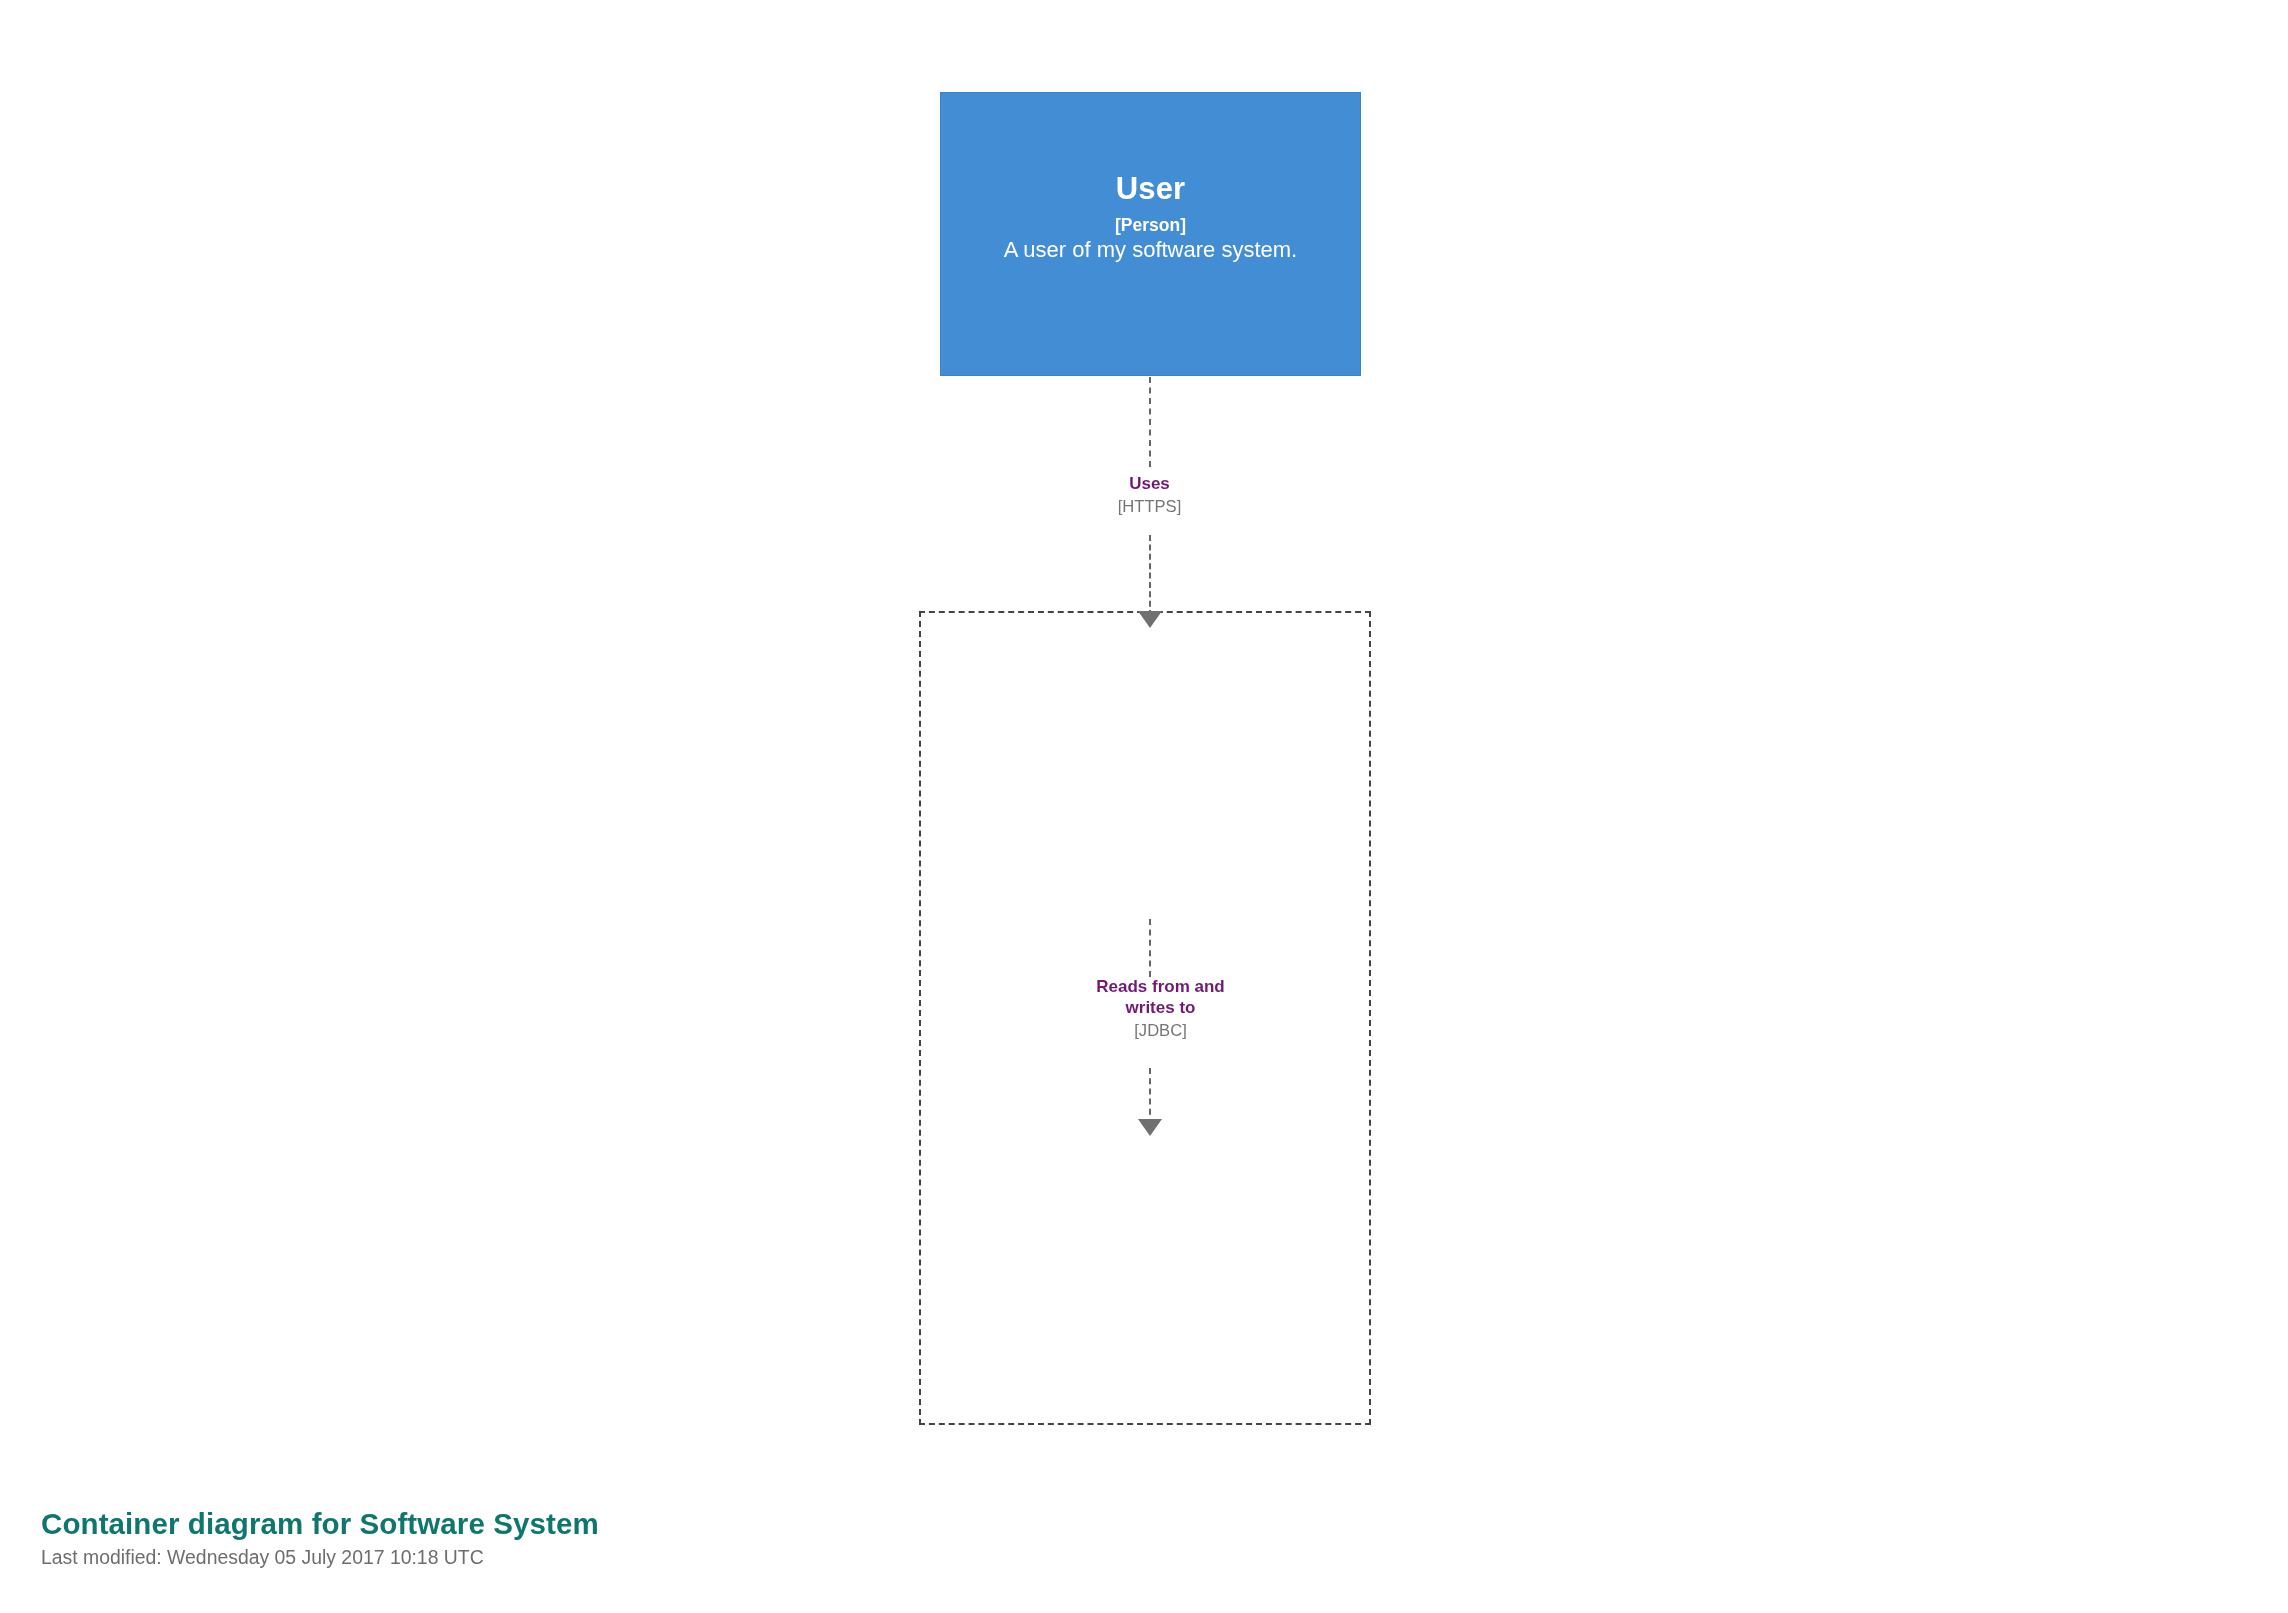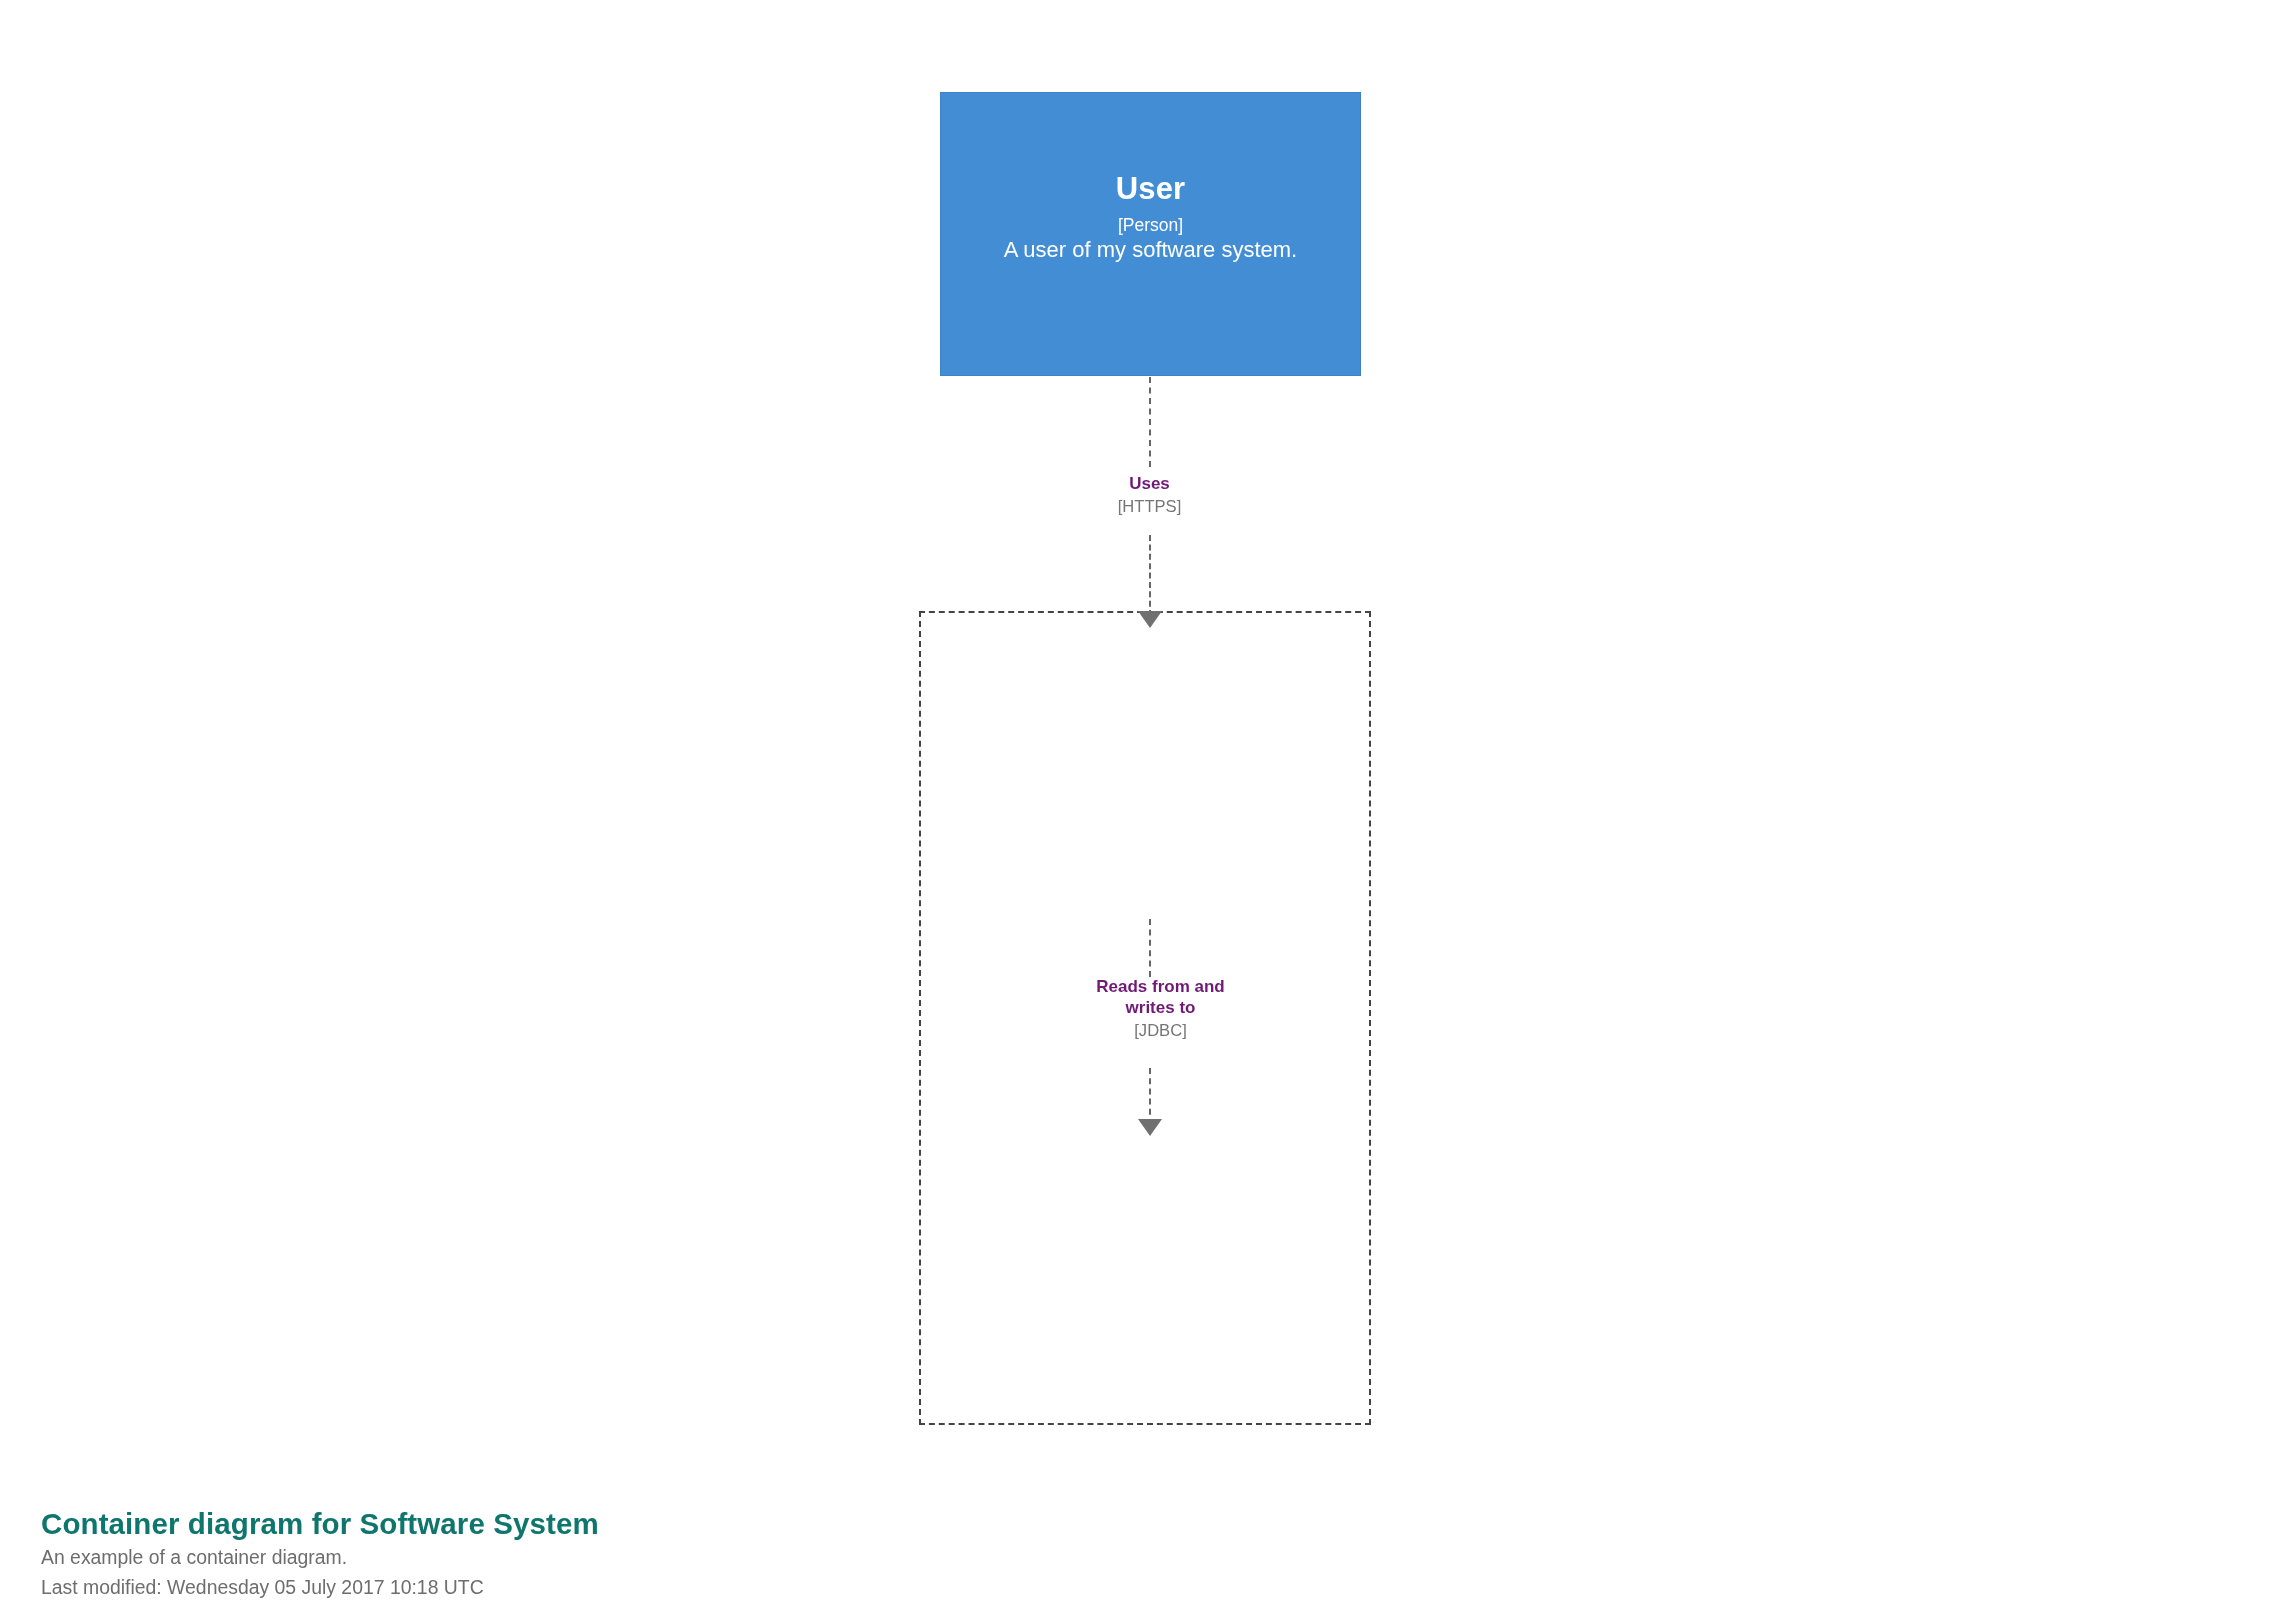--- a/index.html
+++ b/index.html
@@ -38,20 +38,21 @@
     overflow: hidden;
   }
   .node .node-name {
     font-weight: bold;
     line-height: 1.1;
     letter-spacing: 0.2px;
   }
   .node .node-tech {
     line-height: 1.2;
     margin-top: 9.2px;
+    font-weight: bold;
   }
   .node .node-desc {
     line-height: 1.25;
   }
 
   
   #node-user {
     left: 940px;
     top: 92px;
     width: 421px;
@@ -194,18 +195,17 @@
     <span class="rel-desc">Reads from and</span>
     <span class="rel-desc">writes to</span>
     <span class="rel-tech">[JDBC]</span>
   </div>
   <div class="rel-line" id="rel2-line-b"></div>
   <div class="rel-arrow" id="rel2-arrow"></div>
 
 
   <div id="caption">
     <div class="caption-title">Container diagram for Software System</div>
-    <div class="caption-sub">An example of a container diagram.</div>
     <div class="caption-modified">Last modified: Wednesday 05 July 2017 10:18 UTC</div>
   </div>
 
 </div>
 
 
 </body></html>

